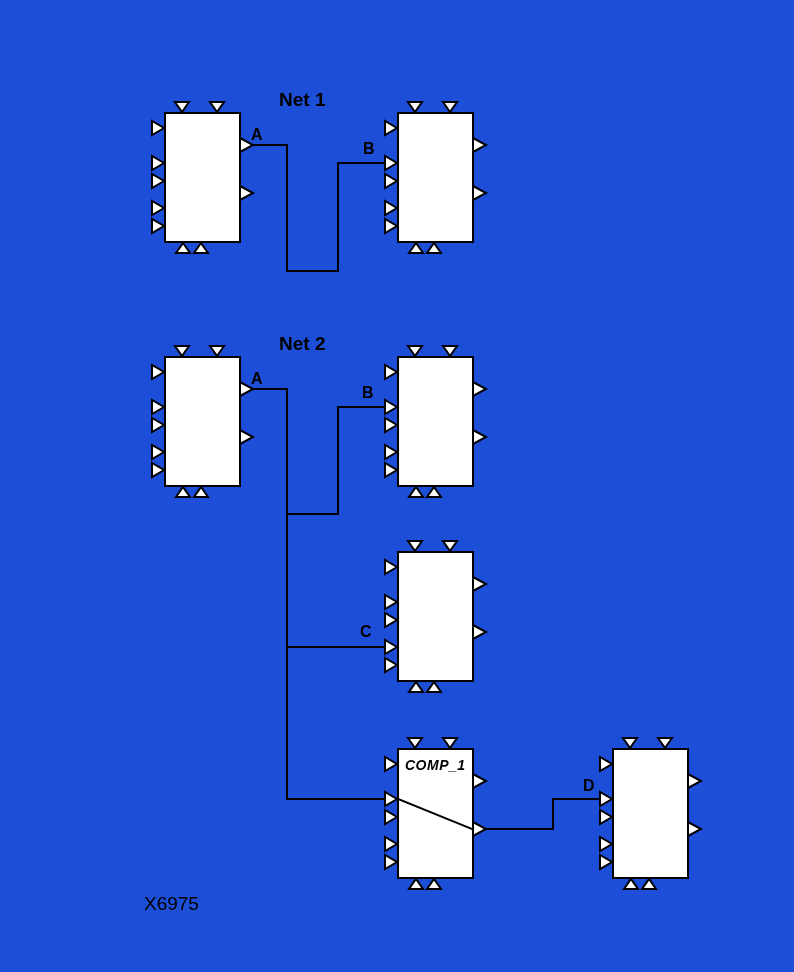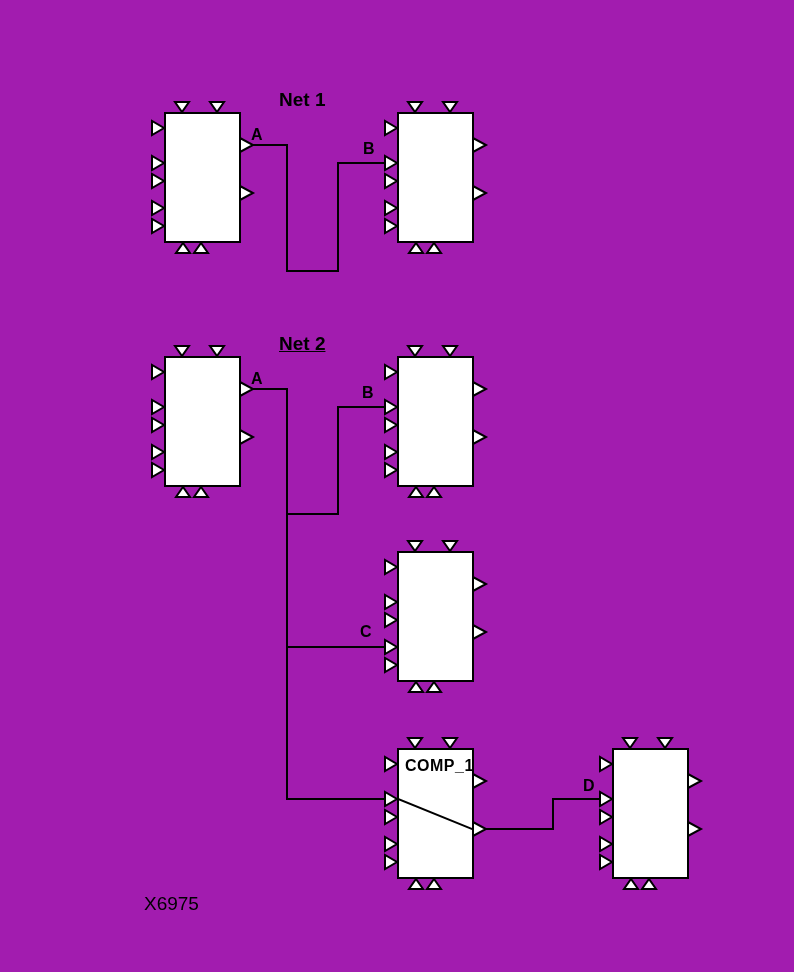--- a/index.html
+++ b/index.html
@@ -1,24 +1,24 @@
 <!DOCTYPE html>
 <html><head>
 <meta charset="utf-8">
 <style>
   html,body{margin:0;padding:0;background:#ffffff;}
   .canvas{
-    position:relative;width:794px;height:972px;background:#a21caf;
+    position:relative;width:794px;height:972px;background:#1d4ed8;
     font-family:"Liberation Sans",sans-serif;overflow:hidden;
   }
   svg.geom{position:absolute;left:0;top:0;}
   .lbl{position:absolute;color:#000;line-height:1;white-space:pre;}
   .net-title{font-size:19px;font-weight:bold;}
   .pin-label{font-size:16px;font-weight:bold;}
-  .comp-label{font-size:16px;font-weight:bold;letter-spacing:0.5px;}
+  .comp-label{font-size:14px;font-weight:bold;letter-spacing:0.5px;font-style:italic;}
   .fig-id{font-size:19px;font-weight:normal;}
 </style>
 </head>
 <body>
 
 <div class="canvas">
   <svg class="geom" width="794" height="972" viewBox="0 0 794 972">
       <rect x="165" y="113" width="75" height="129" fill="#ffffff" stroke="#000000" stroke-width="2"></rect>
       <polygon points="152,121 152,135 164,128" fill="#ffffff" stroke="#000000" stroke-width="2" stroke-linejoin="miter"></polygon>
       <polygon points="152,156 152,170 164,163" fill="#ffffff" stroke="#000000" stroke-width="2" stroke-linejoin="miter"></polygon>
@@ -105,21 +105,21 @@
       <polygon points="642,889 656,889 649,879" fill="#ffffff" stroke="#000000" stroke-width="2" stroke-linejoin="miter"></polygon>
       <polyline points="253,145 287,145 287,271 338,271 338,163 385,163" fill="none" stroke="#000000" stroke-width="2" stroke-linecap="square" stroke-linejoin="miter"></polyline>
       <polyline points="253,389 287,389 287,799 385,799" fill="none" stroke="#000000" stroke-width="2" stroke-linecap="square" stroke-linejoin="miter"></polyline>
       <polyline points="287,514 338,514 338,407 385,407" fill="none" stroke="#000000" stroke-width="2" stroke-linecap="square" stroke-linejoin="miter"></polyline>
       <polyline points="287,647 385,647" fill="none" stroke="#000000" stroke-width="2" stroke-linecap="square" stroke-linejoin="miter"></polyline>
       <polyline points="398,799 472,829" fill="none" stroke="#000000" stroke-width="2" stroke-linecap="square" stroke-linejoin="miter"></polyline>
       <polyline points="485,829 553,829 553,799 600,799" fill="none" stroke="#000000" stroke-width="2" stroke-linecap="square" stroke-linejoin="miter"></polyline>
     </svg>
 
   <div class="lbl net-title" style="left: 279px; top: 90px;">Net 1</div>
-  <div class="lbl net-title" style="left: 279px; top: 334px; text-decoration: underline;">Net 2</div>
+  <div class="lbl net-title" style="left: 279px; top: 334px;">Net 2</div>
 
   <div class="lbl pin-label" style="left: 251px; top: 127px;">A</div>
   <div class="lbl pin-label" style="left: 363px; top: 141px;">B</div>
   <div class="lbl pin-label" style="left: 251px; top: 371px;">A</div>
   <div class="lbl pin-label" style="left: 362px; top: 385px;">B</div>
   <div class="lbl pin-label" style="left: 360px; top: 624px;">C</div>
   <div class="lbl pin-label" style="left: 583px; top: 778px;">D</div>
 
   <div class="lbl comp-label" style="left: 405px; top: 758px;">COMP_1</div>
 

